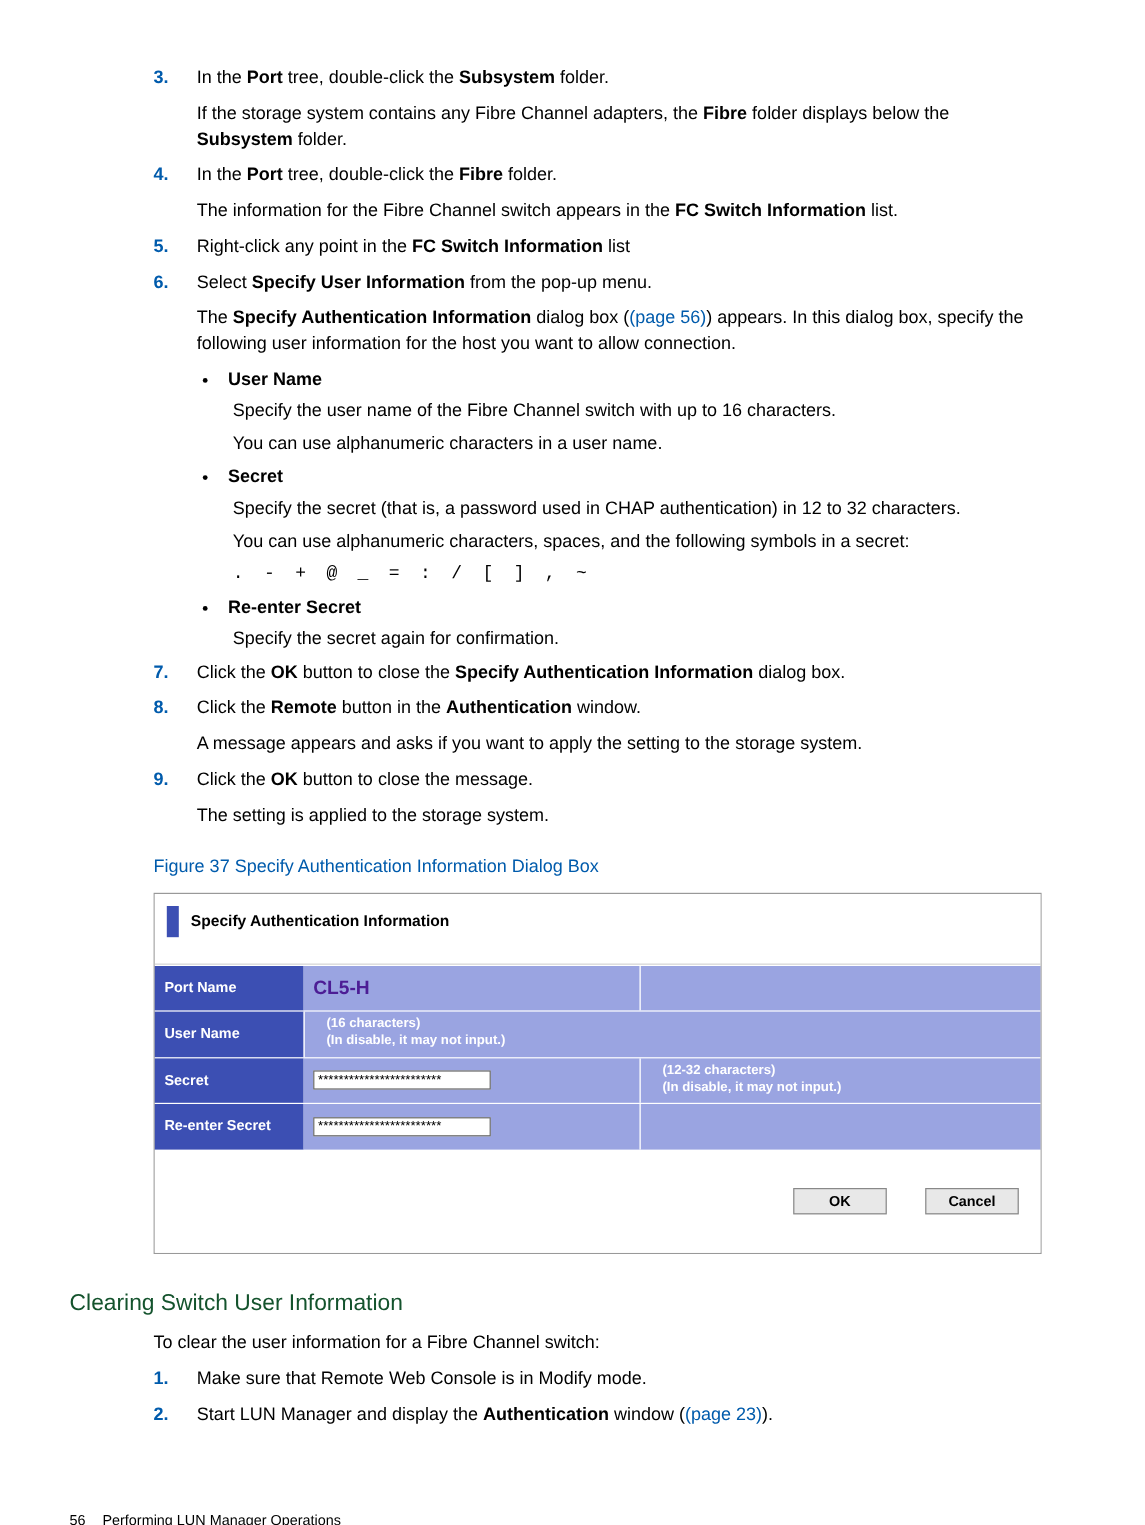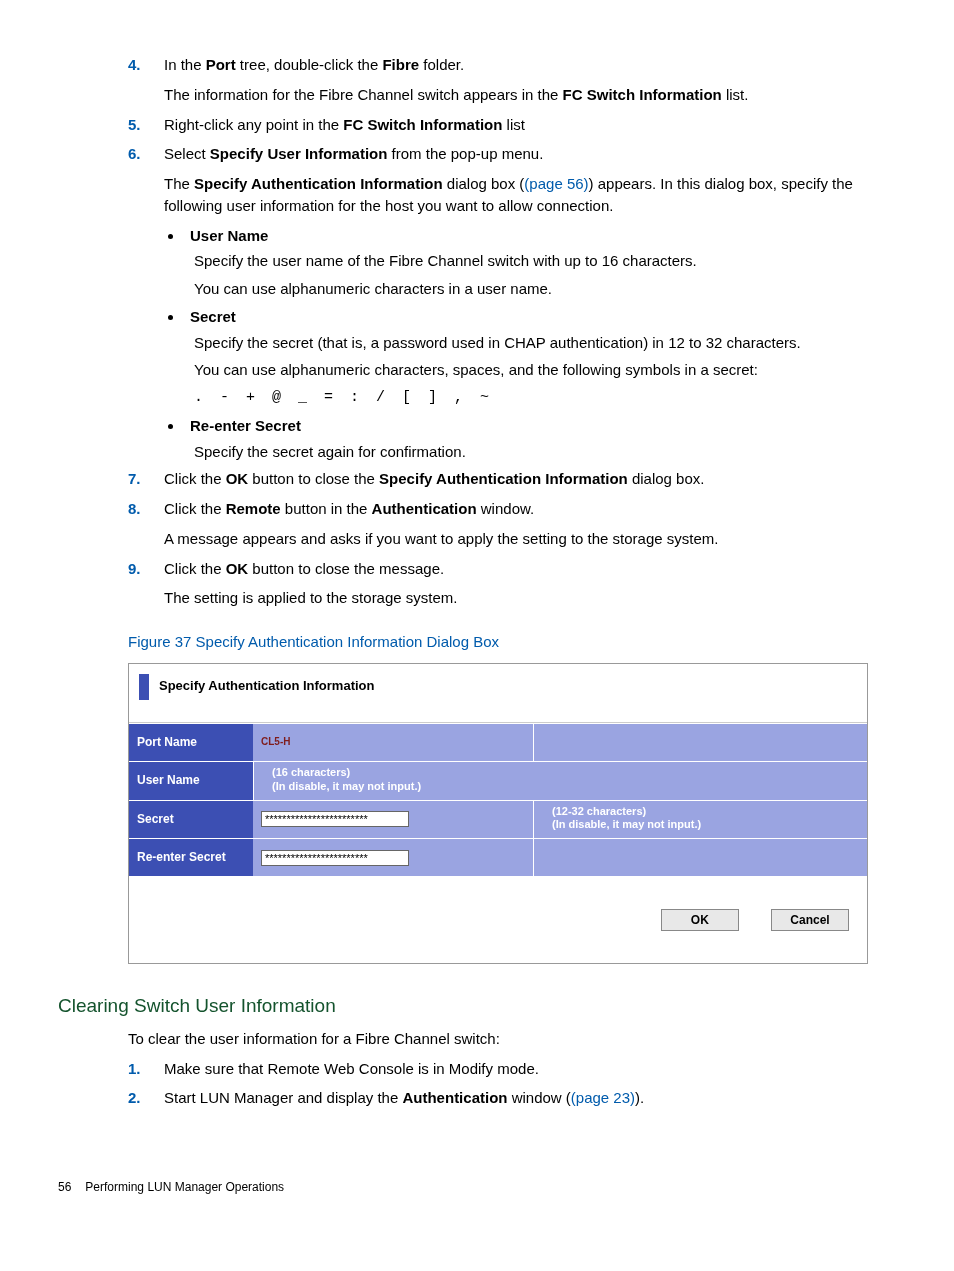--- a/index.html
+++ b/index.html
@@ -73,23 +73,23 @@
   }
   .dlg-field input {
     width: 140px;
     font-family: Arial, sans-serif;
     font-size: 11px;
     padding: 1px 3px;
     border: 1px solid #666;
     background: #fff;
   }
   .dlg-value-static {
-    color: #7f1d1d;
-    font-weight: bold;
-    font-size: 10px;
+    color: #4c1d95;
+    font-weight: bold;
+    font-size: 16px;
   }
   .dlg-hint {
     flex: 1;
     background: #9aa4e1;
     color: #fff;
     font-size: 11px;
     font-weight: bold;
     padding: 4px 18px;
     line-height: 1.25;
     border-left: 1px solid #fff;
@@ -122,20 +122,24 @@
     margin-top: 70px;
     font-size: 12px;
     display: flex;
     gap: 14px;
   }
 </style>
 </head>
 <body>
 
 <ol class="ol-top" id="steps-a">
+    <li data-num="3">
+      <div class="para">In the <b>Port</b> tree, double-click the <b>Subsystem</b> folder.</div>
+      <div class="para">If the storage system contains any Fibre Channel adapters, the <b>Fibre</b> folder displays below the <b>Subsystem</b> folder.</div>
+    </li>
     <li data-num="4">
       <div class="para">In the <b>Port</b> tree, double-click the <b>Fibre</b> folder.</div>
       <div class="para">The information for the Fibre Channel switch appears in the <b>FC Switch Information</b> list.</div>
     </li>
     <li data-num="5">
       <div class="para">Right-click any point in the <b>FC Switch Information</b> list</div>
     </li>
     <li data-num="6">
       <div class="para">Select <b>Specify User Information</b> from the pop-up menu.</div>
       <div class="para">The <b>Specify Authentication Information</b> dialog box (<span class="link">(page 56)</span>) appears. In this dialog box, specify the following user information for the host you want to allow connection.</div>

